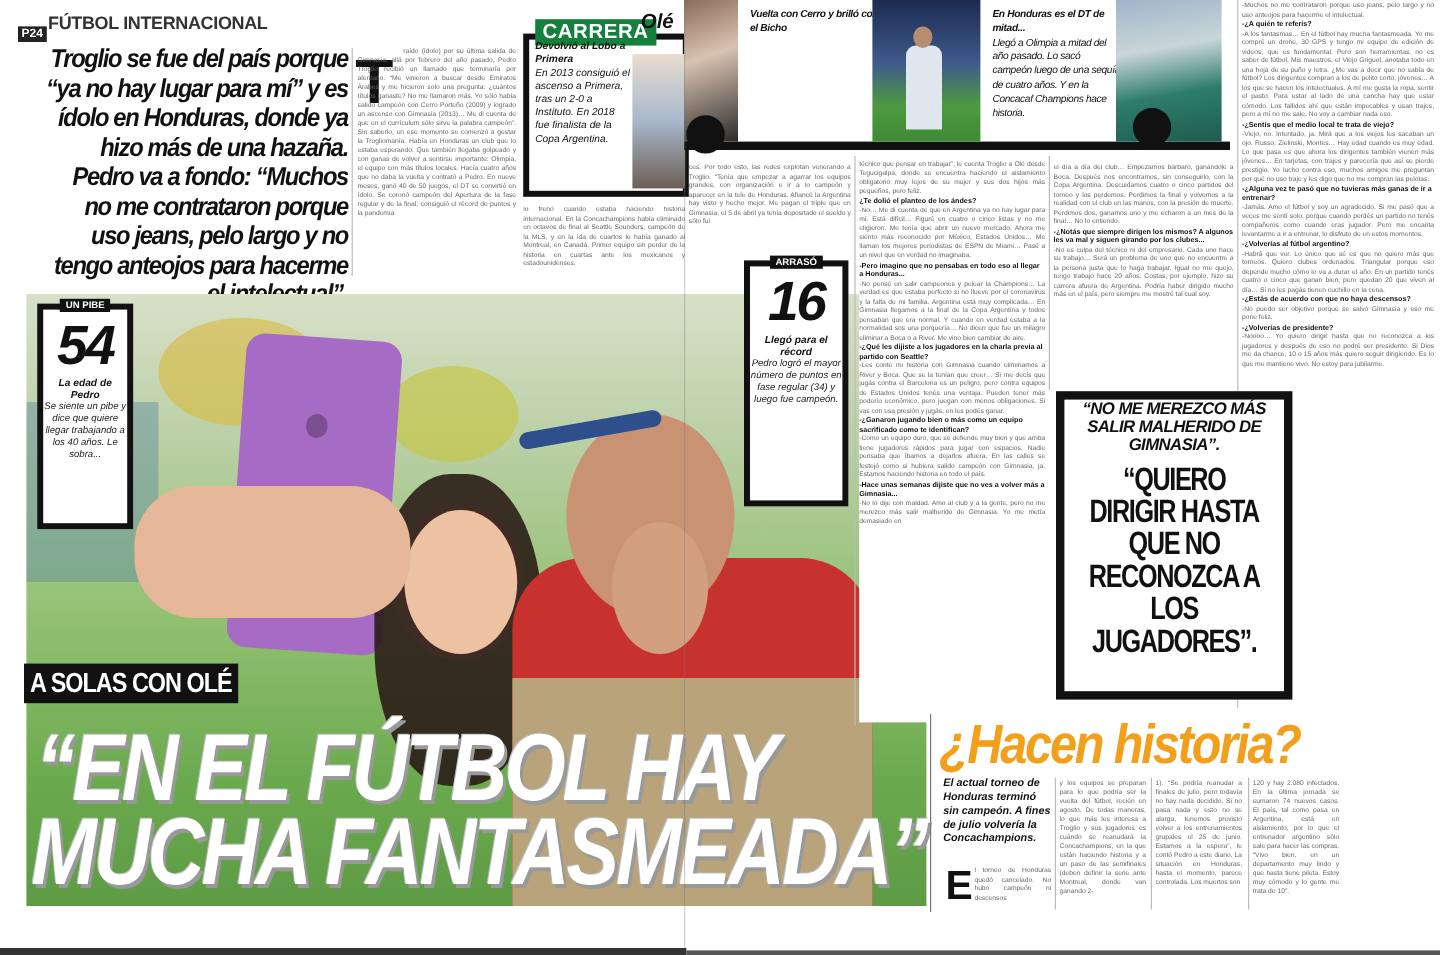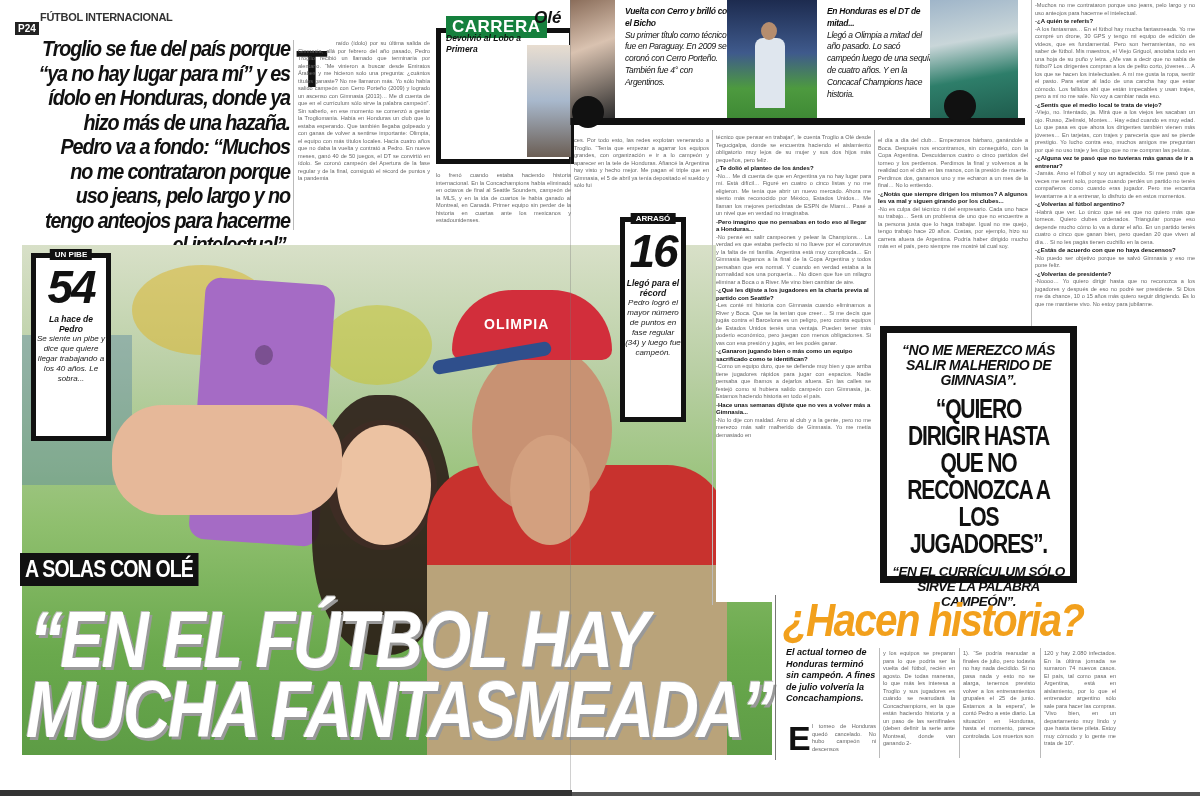--- a/index.html
+++ b/index.html
@@ -5,21 +5,21 @@
 *{box-sizing:border-box;margin:0;padding:0}
 body{width:1200px;height:796px;background:#fff;position:relative;overflow:hidden;font-family:"Liberation Sans",sans-serif;color:#111}
 .abs{position:absolute}
 .condensed{font-family:"Liberation Sans Narrow","Liberation Sans",sans-serif;letter-spacing:-0.5px}
 .body-text{font-size:5.6px;line-height:7.5px;color:#666;text-align:justify;overflow:hidden}
 .q{font-weight:bold;color:#111;font-size:6px;line-height:7.5px;margin-top:1px}
 .vrule{position:absolute;width:1px;background:#bbb}
 
 
 #pg{left:15px;top:22px;background:#222;color:#fff;font-weight:bold;font-size:10px;padding:0 3px;line-height:13px}
-#sect{left:40px;top:11px;font-size:11px;font-weight:bold;color:#333;letter-spacing:-0.3px}
+#sect{left:40px;top:11px;font-size:15px;font-weight:bold;color:#333;letter-spacing:-0.3px}
 
 
 #deck{left:14px;top:37px;width:276px;text-align:right;font-weight:bold;font-style:italic;font-size:21.5px;line-height:24.5px;letter-spacing:-1.2px;transform:scaleX(0.92);transform-origin:right top}
 
 
 #photo{left:22px;top:245px;width:750px;height:510px;overflow:hidden;background:linear-gradient(180deg,#d8e0c8 0%,#b9cfa4 25%,#8fbf6e 55%,#6aa94d 80%,#5d9c45 100%)}
 .blob{position:absolute;border-radius:50%}
 
 .statbox{position:absolute;background:#fff;border:5px solid #111;text-align:center}
 .statbox .tag{position:absolute;top:-9px;left:50%;transform:translateX(-50%);background:#111;color:#fff;font-size:8px;font-weight:bold;padding:1px 5px;white-space:nowrap}
@@ -33,21 +33,21 @@
 #carrera-text{left:446px;top:33px;width:80px;font-size:8.5px;line-height:11px;font-style:italic;font-weight:bold}
 #carrera-text .it{font-weight:normal}
 #carrera-img{left:527px;top:45px;width:44px;height:112px;background:linear-gradient(180deg,#e8ddd0,#a8b8cc 50%,#6b5e54)}
 
 #topband{left:570px;top:0;width:455px;height:125px;border-bottom:7px solid #111}
 .band-img{position:absolute;top:0;height:118px}
 .band-txt{position:absolute;top:6px;width:108px;font-size:8.5px;line-height:11.8px;font-style:italic;font-weight:bold;letter-spacing:-0.3px}
 .band-txt .it{font-weight:normal}
 .circ{position:absolute;width:32px;height:32px;border-radius:50%;background:#111;color:#fff;font-size:3px;padding:8px 4px;line-height:4px}
 
-#quotebox{left:880px;top:326px;width:197px;height:257px;border:7px solid #111;background:#fff;text-align:center;padding-top:10px}
+#quotebox{left:880px;top:326px;width:197px;height:257px;border:7px solid #111;background:#fff;text-align:center;}
 #qb1{font-weight:bold;font-style:italic;font-size:14px;line-height:15px;letter-spacing:-0.5px}
 #qb2{font-weight:bold;font-size:27px;line-height:27px;letter-spacing:-1.5px;margin-top:8px;transform:scaleX(0.78);transform-origin:center}
 #qb3{font-weight:bold;font-style:italic;font-size:13.5px;line-height:15px;letter-spacing:-0.5px;margin-top:6px}
 
 #solas{left:20px;top:553px;background:#111;color:#fff;font-weight:bold;font-size:23px;padding:3px 6px;letter-spacing:-1px;transform:scaleX(0.85);transform-origin:left}
 .headline{position:absolute;color:#fff;font-weight:bold;font-style:italic;font-size:79px;line-height:80px;letter-spacing:-3px;text-shadow:3px 3px 0 #999,-1px -1px 0 #bbb;white-space:nowrap;transform:scaleX(0.83);transform-origin:left}
 
 #hacen{left:783px;top:593px;font-weight:bold;font-style:italic;color:#f2a01c;font-size:46px;letter-spacing:-2px;transform:scaleX(0.88);transform-origin:left;white-space:nowrap}
 #hacen-deck{left:786px;top:647px;width:90px;font-weight:bold;font-style:italic;font-size:9px;line-height:11.5px}
 #dropT{left:296px;top:44px;font-size:52px;font-weight:bold;line-height:50px}
@@ -65,29 +65,29 @@
 <div class="vrule" style="left:293px;top:40px;height:190px"></div>
 <div id="dropT" class="abs">T</div>
 <div class="abs body-text" style="left:298px;top:40px;width:132px;height:192px;text-indent:38px">raído (ídolo) por su última salida de Gimnasia, allá por febrero del año pasado, Pedro Troglio recibió un llamado que terminaría por alentarlo. “Me vinieron a buscar desde Emiratos Árabes y me hicieron solo una pregunta: ¿cuántos títulos ganaste? No me llamaron más. Yo sólo había salido campeón con Cerro Porteño (2009) y logrado un ascenso con Gimnasia (2013)… Me di cuenta de que en el currículum sólo sirve la palabra campeón”. Sin saberlo, en ese momento se comenzó a gestar la Trogliomanía. Había en Honduras un club que lo estaba esperando. Que también llegaba golpeado y con ganas de volver a sentirse importante: Olimpia, el equipo con más títulos locales. Hacía cuatro años que no daba la vuelta y contrató a Pedro. En nueve meses, ganó 40 de 50 juegos, el DT se convirtió en ídolo. Se coronó campeón del Apertura de la fase regular y de la final, consiguió el récord de puntos y la pandemia</div>
 <div class="abs body-text" style="left:436px;top:172px;width:135px;height:60px">lo frenó cuando estaba haciendo historia internacional. En la Concachampions había eliminado en octavos de final al Seattle Sounders, campeón de la MLS, y en la ida de cuartos le había ganado al Montreal, en Canadá. Primer equipo sin perder de la historia en cuartas ante los mexicanos y estadounidenses.</div>
 
 <div id="carrera" class="abs"></div>
 <div id="carrera-tag" class="abs">CARRERA</div>
 <div id="ole-logo" class="abs">Olé</div>
 <div id="carrera-text" class="abs">
   <div>Devolvió al Lobo a Primera</div>
+  <div class="it">En 2013 consiguió el ascenso a Primera, tras un 2-0 a Instituto. En 2018 fue finalista de la Copa Argentina.</div>
 </div>
 <div id="carrera-img" class="abs"></div>
 
 <div id="topband" class="abs">
   <div class="band-img" style="left:0;width:45px;background:linear-gradient(160deg,#8a6d5a,#d9c2b0 40%,#2c2c2c)"></div>
   <div class="circ" style="left:2px;top:96px"></div>
   <div class="band-txt" style="left:55px">
     <div>Vuelta con Cerro y brilló con el Bicho</div>
-    <div class="it">Su primer título como técnico fue en Paraguay. En 2009 se coronó con Cerro Porteño. También fue 4° con Argentinos.</div>
   </div>
   <div class="band-img" style="left:157px;width:90px;background:linear-gradient(180deg,#1d2b4f 0%,#3f5a8c 45%,#4d9a3f 75%,#3f8a35 100%)">
     <div style="position:absolute;left:28px;top:38px;width:30px;height:70px;background:#dfe6ee;border-radius:8px 8px 0 0"></div>
     <div style="position:absolute;left:34px;top:22px;width:16px;height:18px;background:#b68d6e;border-radius:50%"></div>
   </div>
   <div class="band-txt" style="left:257px">
     <div>En Honduras es el DT de mitad...</div>
     <div class="it">Llegó a Olimpia a mitad del año pasado. Lo sacó campeón luego de una sequía de cuatro años. Y en la Concacaf Champions hace historia.</div>
   </div>
   <div class="band-img" style="left:360px;width:88px;background:linear-gradient(170deg,#9fb5c9 0%,#c9d6d9 35%,#2e7e6a 65%,#1f5c4d 100%)"></div>
@@ -105,35 +105,32 @@
 
   <div class="blob" style="left:305px;top:175px;width:110px;height:130px;background:#e6b99a"></div>
   <div class="blob" style="left:290px;top:150px;width:140px;height:260px;background:#2b1d17;z-index:-0;opacity:.9;border-radius:45%"></div>
   <div class="blob" style="left:315px;top:180px;width:94px;height:120px;background:#ecc2a2"></div>
 
   <div class="blob" style="left:90px;top:160px;width:230px;height:110px;background:#e6b899;border-radius:50px"></div>
 
   <div style="position:absolute;left:405px;top:220px;width:300px;height:300px;background:#c8322e;border-radius:60px 60px 0 0"></div>
   <div style="position:absolute;left:405px;top:320px;width:300px;height:200px;background:#b9a37a"></div>
   <div class="blob" style="left:450px;top:100px;width:140px;height:170px;background:#c89273"></div>
-  <div style="position:absolute;left:430px;top:45px;width:160px;height:70px;background:#d22e3b;border-radius:60px 60px 10px 10px">
-    <div style="position:absolute;left:32px;top:26px;color:#fff;font-size:14px;font-weight:bold;letter-spacing:1px">OLIMPIA</div>
-  </div>
   <div style="position:absolute;left:410px;top:106px;width:120px;height:14px;background:#2f4f8c;border-radius:8px;transform:rotate(-10deg)"></div>
   <div class="blob" style="left:488px;top:190px;width:80px;height:110px;background:#d3a07f"></div>
 </div>
 
 <div class="statbox" style="left:31px;top:253px;width:80px;height:188px">
   <div class="tag">UN PIBE</div>
   <div class="num">54</div>
-  <div class="lbl" style="margin-top:4px">La hace de Pedro</div>
+  <div class="lbl" style="margin-top:4px">La edad de Pedro</div>
   <div class="txt">Se siente un pibe y dice que quiere llegar trabajando a los 40 años. Le sobra...</div>
 </div>
 
-<div class="statbox" style="left:620px;top:217px;width:66px;height:205px">
+<div class="statbox" style="left:620px;top:217px;width:87px;height:205px">
   <div class="tag">ARRASÓ</div>
   <div class="num">16</div>
   <div class="lbl" style="margin-top:4px">Llegó para el récord</div>
   <div class="txt">Pedro logró el mayor número de puntos en fase regular (34) y luego fue campeón.</div>
 </div>
 
 <div class="abs" style="left:574px;top:137px;width:135px;height:70px">
   <div class="body-text">ces. Por todo esto, las redes explotan venerando a Troglio. “Tenía que empezar a agarrar los equipos grandes, con organización e ir a lo campeón y aparecer en la tele de Honduras. Afiancé la Argentina hay visto y hecho mejor. Me pagan el triple que en Gimnasia, el 5 de abril ya tenía depositado el sueldo y sólo fui</div>
 </div>
 <div class="vrule" style="left:712px;top:130px;height:475px"></div>
@@ -169,21 +166,20 @@
   <div class="body-text">-Habrá que ver. Lo único que sé es que no quiero más que torneos. Quiero clubes ordenados. Triangular porque eso depende mucho cómo lo va a durar el año. En un partido tenés cuatro o cinco que ganan bien, pero quedan 20 que viven al día… Si no les pagás tienen cuchillo en la cena.</div>
   <div class="q">-¿Estás de acuerdo con que no haya descensos?</div>
   <div class="body-text">-No puedo ser objetivo porque se salvó Gimnasia y eso me pone feliz.</div>
   <div class="q">-¿Volverías de presidente?</div>
   <div class="body-text">-Noooo… Yo quiero dirigir hasta que no reconozca a los jugadores y después de eso no podré ser presidente. Si Dios me da chance, 10 o 15 años más quiero seguir dirigiendo. Es lo que me mantiene vivo. No estoy para jubilarme.</div>
 </div>
 
 <div id="quotebox" class="abs">
   <div id="qb1">“NO ME MEREZCO MÁS SALIR MALHERIDO DE GIMNASIA”.</div>
   <div id="qb2">“QUIERO DIRIGIR HASTA QUE NO RECONOZCA A LOS JUGADORES”.</div>
-  <div id="qb3">“EN EL CURRÍCULUM SÓLO SIRVE LA PALABRA CAMPEÓN”.</div>
 </div>
 
 <div id="solas" class="abs">A SOLAS CON OLÉ</div>
 <div class="headline condensed" style="left:30px;top:600px">“EN EL FÚTBOL HAY</div>
 <div class="headline condensed" style="left:26px;top:670px">MUCHA FANTASMEADA”</div>
 
 <div class="abs" style="left:570px;top:0;width:1px;height:796px;background:rgba(120,120,120,.35)"></div>
 
 <div class="vrule" style="left:775px;top:595px;height:165px;background:#777"></div>
 <div id="hacen" class="abs">¿Hacen historia?</div>

